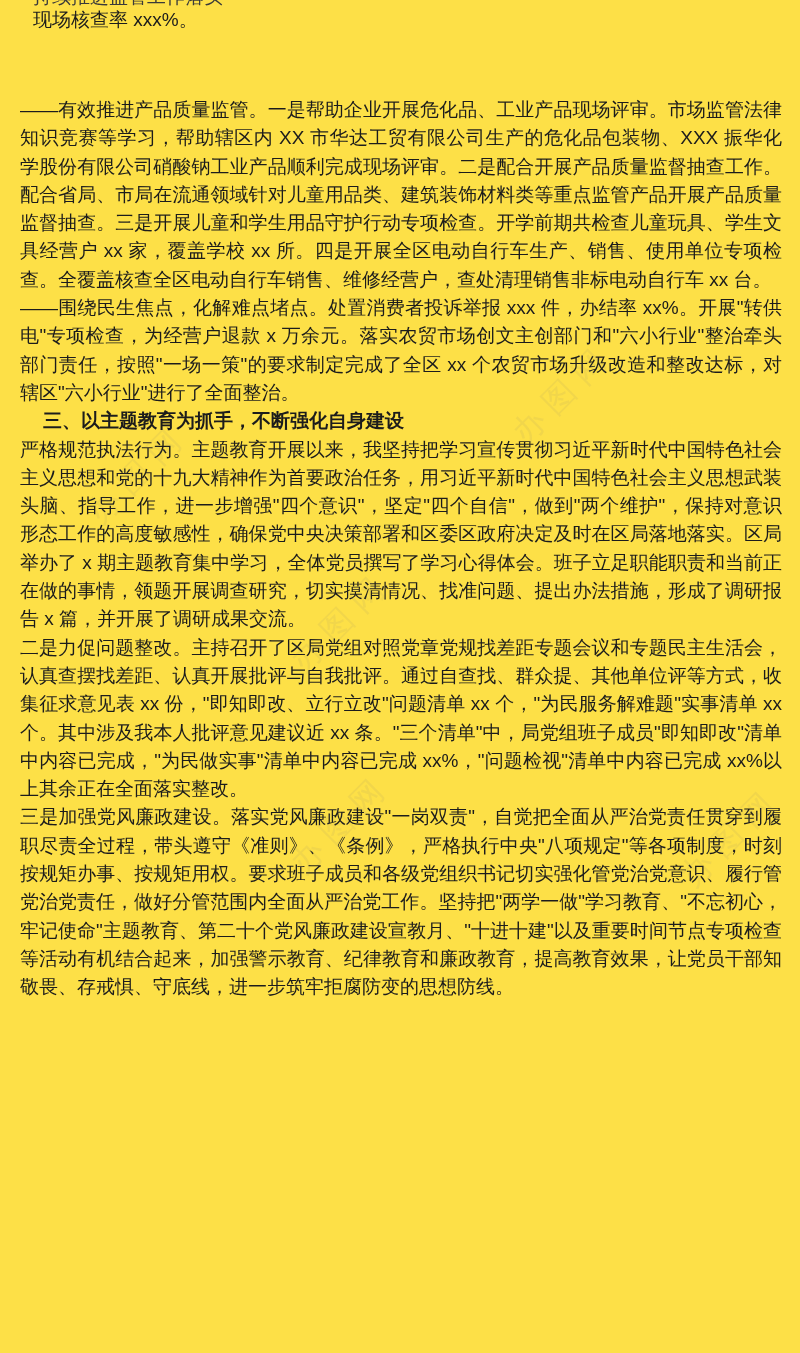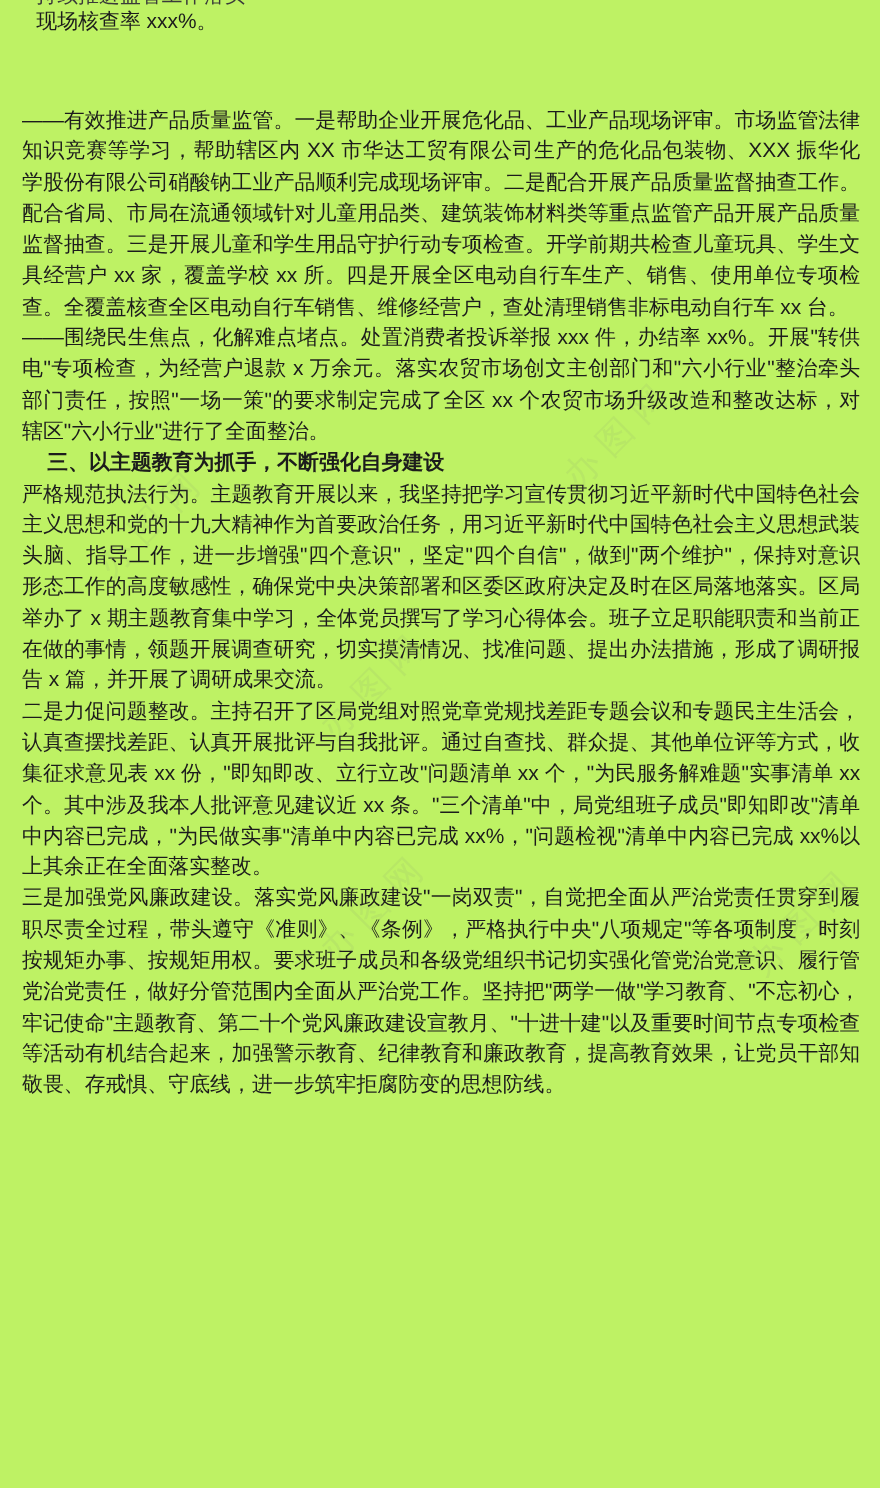--- a/index.html
+++ b/index.html
@@ -1,20 +1,20 @@
 <!DOCTYPE html>
 <html><head>
 <meta charset="utf-8">
 <style>
   html, body { margin: 0; padding: 0; background: #ffffff; }
   .page {
     position: relative;
     width: 800px;
     height: 1353px;
-    background: #bef264;
+    background: #fde047;
     overflow: hidden;
     font-family: "Liberation Sans", "DejaVu Sans", sans-serif;
     color: #1c1c1c;
   }
   .content {
     position: absolute;
     left: 20px;
     top: 0;
     width: 762px;
     font-size: 19px;

